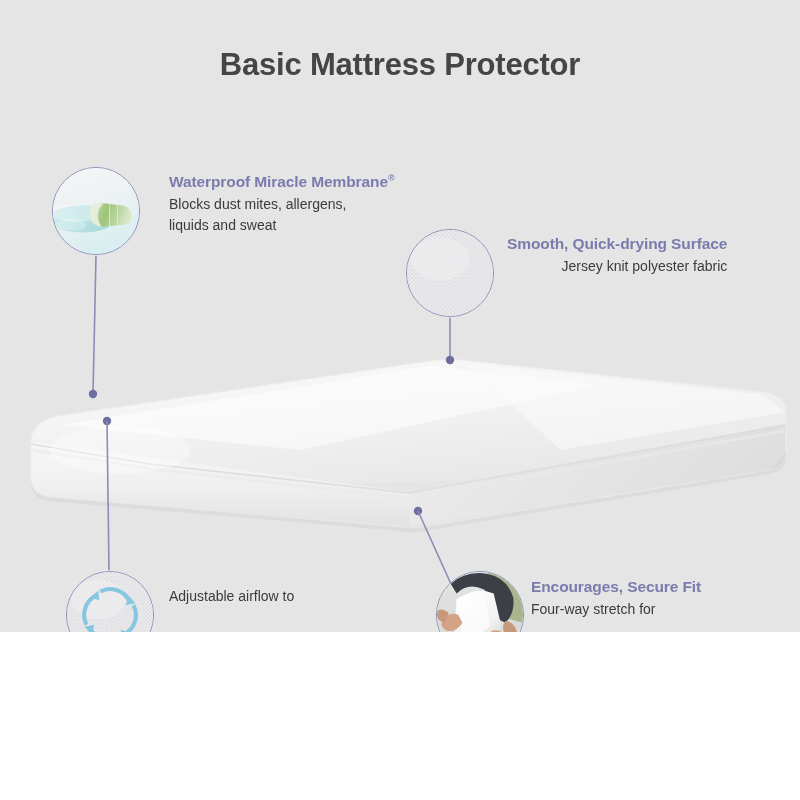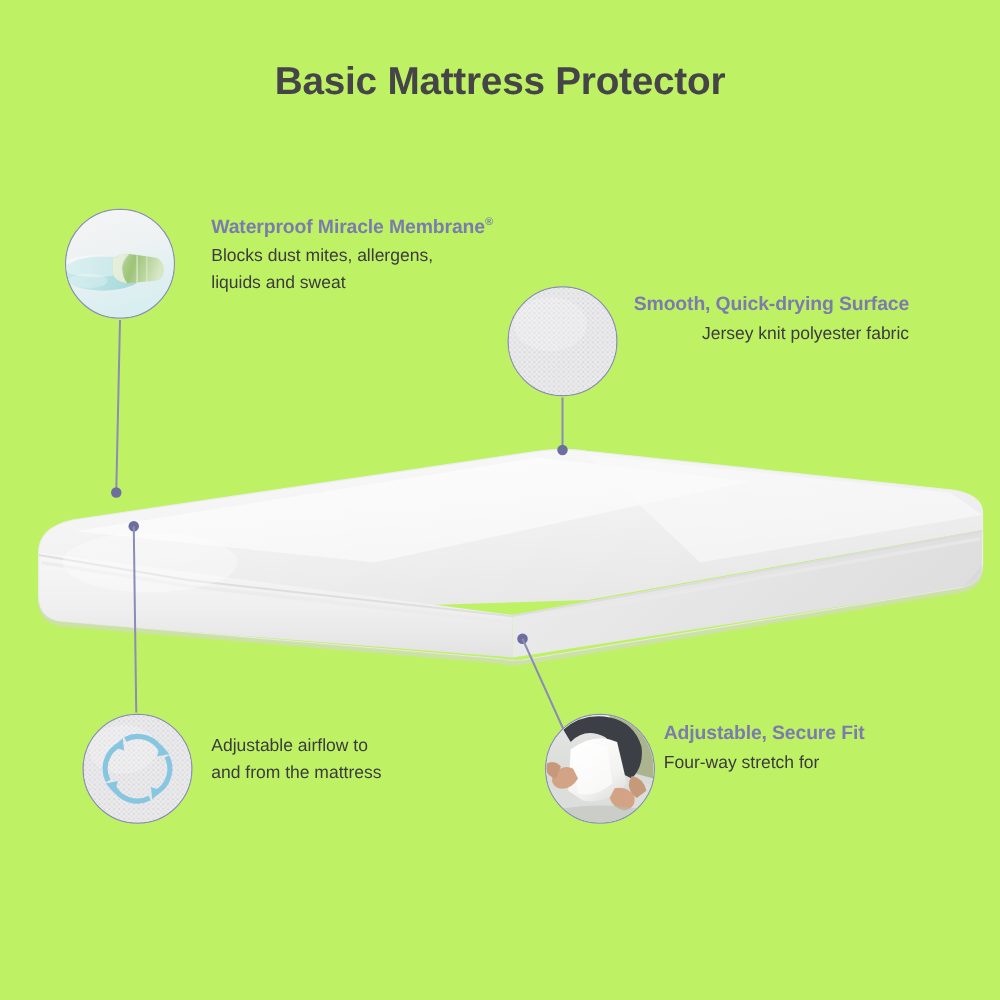--- a/index.html
+++ b/index.html
@@ -3,22 +3,22 @@
 <meta charset="utf-8">
 <style>
   html, body {
     margin: 0;
     padding: 0;
     background: #ffffff;
   }
   #page {
     position: relative;
     width: 800px;
-    height: 800px;
-    background: #bef264;
+    height: 632px;
+    background: #e5e5e5;
     overflow: hidden;
     font-family: "Liberation Sans", "DejaVu Sans", sans-serif;
   }
 
   
   .page-title {
     position: absolute;
     top: 47px;
     left: 0;
     width: 800px;
@@ -275,21 +275,20 @@
     <div class="callout-body" style="margin-top:0">liquids and sweat</div>
   </div>
 
   <div class="callout-text t-surface">
     <div class="callout-heading">Smooth, Quick-drying Surface</div>
     <div class="callout-body">Jersey knit polyester fabric</div>
   </div>
 
   <div class="callout-text t-airflow">
     <div class="callout-body">Adjustable airflow to</div>
-    <div class="callout-body" style="margin-top:0">and from the mattress</div>
   </div>
 
   <div class="callout-text t-fit">
-    <div class="callout-heading">Adjustable, Secure Fit</div>
+    <div class="callout-heading">Encourages, Secure Fit</div>
     <div class="callout-body">Four-way stretch for</div>
   </div>
 
 </div>
 
 </body></html>

